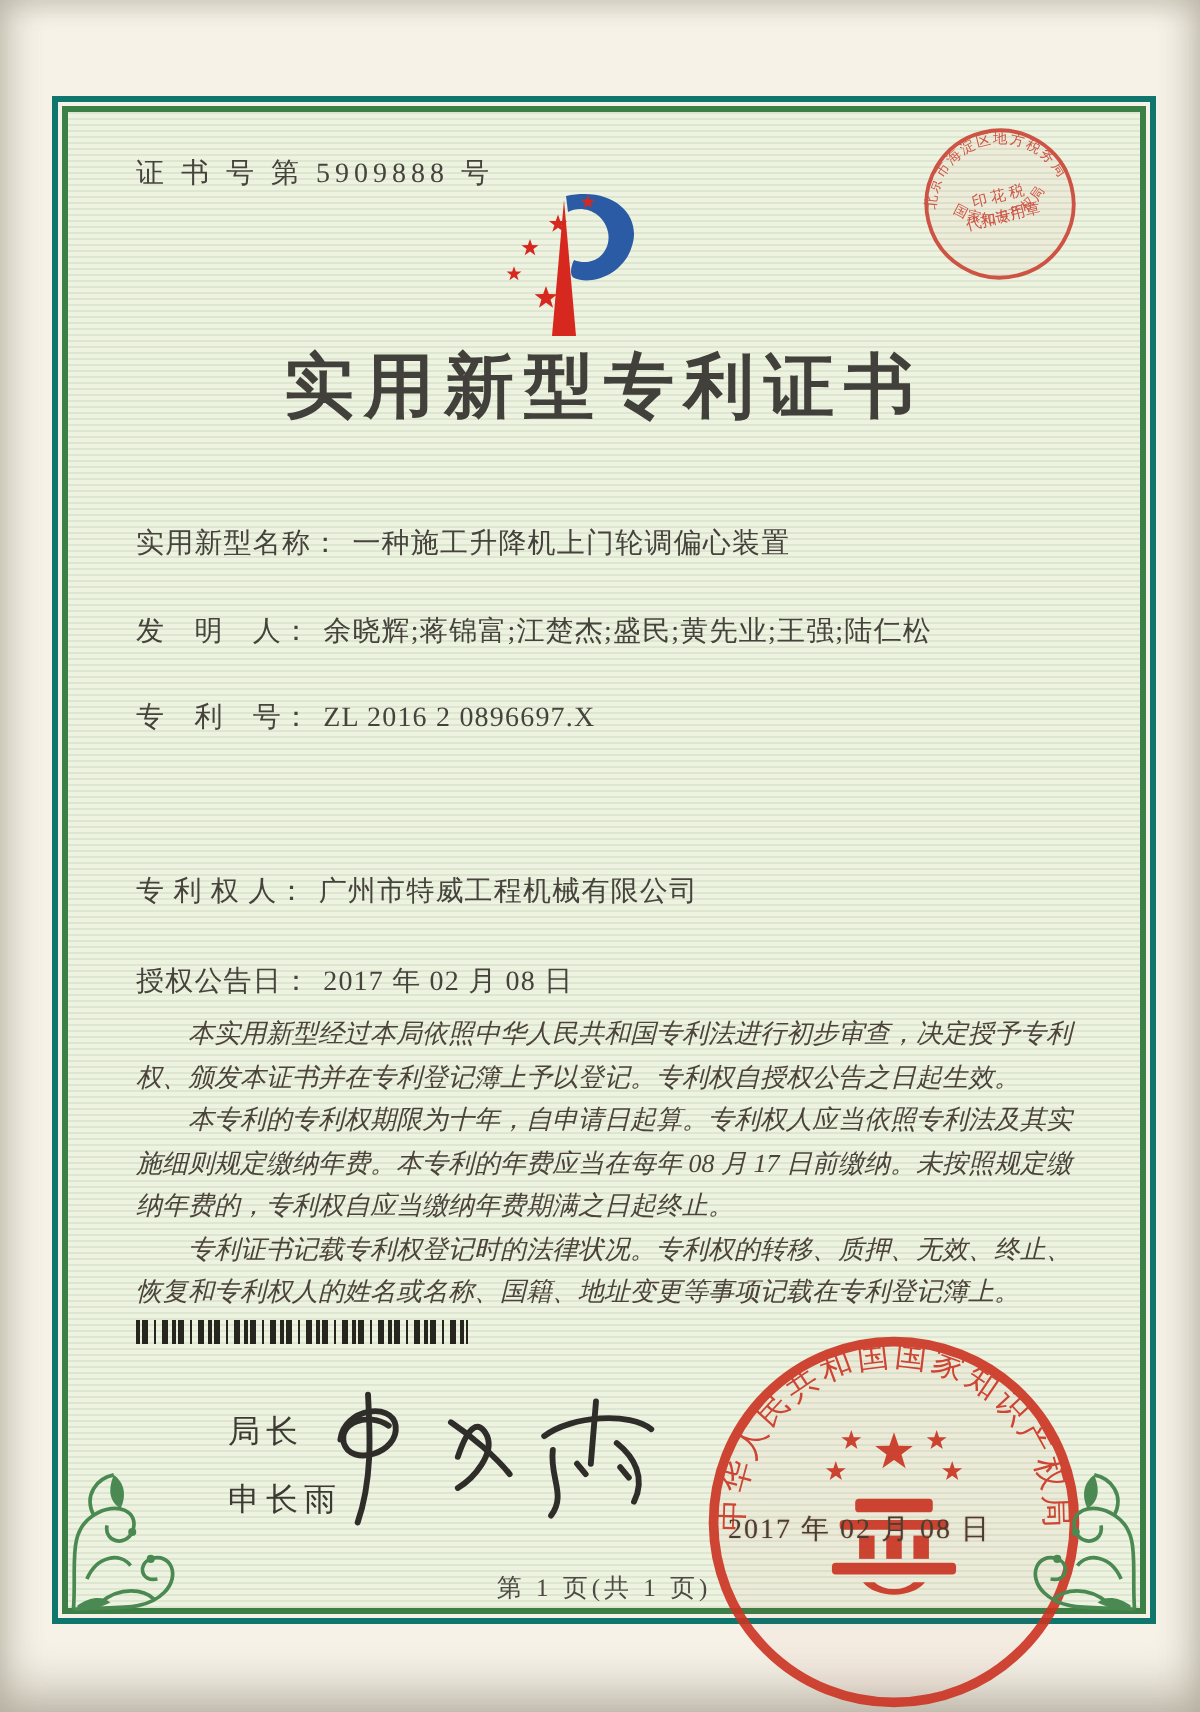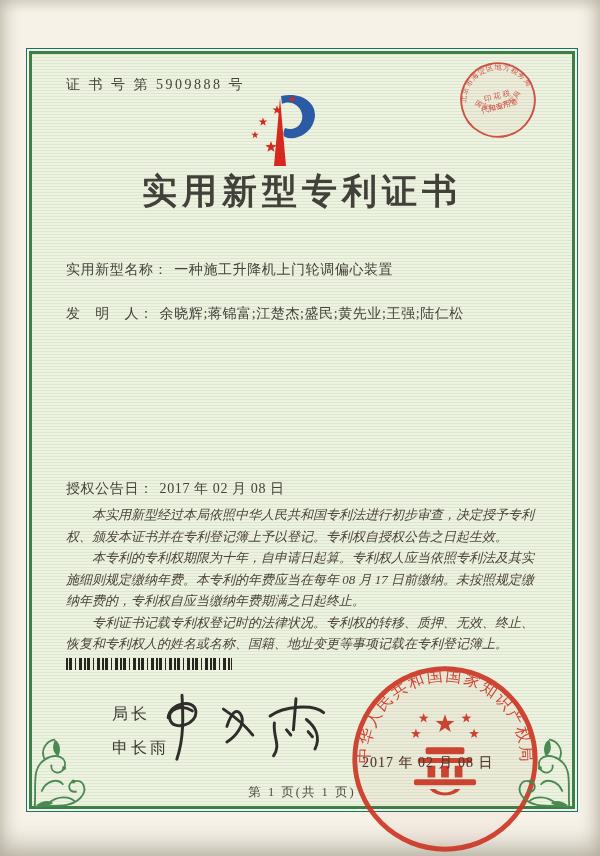--- a/index.html
+++ b/index.html
@@ -11,21 +11,21 @@
     background:#f6f2e8;
     box-shadow: inset 0 -14px 20px rgba(110,100,80,.30),
                 inset -8px 0 14px rgba(120,110,90,.14),
                 inset 8px 0 14px rgba(150,150,130,.18),
                 inset 0 6px 10px rgba(160,155,140,.18);
   }
 
   
   .cert {
     position:absolute; left:26px; top:48px; width:552px; height:764px;
-    border:1px solid #0f766e;
+    border:3px solid #0f766e;
   }
   .cert-inner {
     margin:2px; height:calc(100% - 4px);
     border:3px solid #3c7f47;
     position:relative;
     background-color:#eef2e1;
     background-image:repeating-linear-gradient(180deg,
       rgba(124,168,104,0.15) 0px, rgba(124,168,104,0.15) 1px,
       rgba(255,255,255,0) 1px, rgba(255,255,255,0) 3px);
   }
@@ -111,20 +111,26 @@
         <use href="#star" transform="translate(24,53) scale(1.0)" fill="#d6281e"></use>
       </svg>
 
       <div class="title">实用新型专利证书</div>
 
       <div class="field f0">
         <span class="lbl">实用新型名称：</span><span>一种施工升降机上门轮调偏心装置</span>
       </div>
       <div class="field f1">
         <span class="lbl">发　明　人：</span><span>余晓辉;蒋锦富;江楚杰;盛民;黄先业;王强;陆仁松</span>
+      </div>
+      <div class="field f2">
+        <span class="lbl">专　利　号：</span><span>ZL 2016 2 0896697.X</span>
+      </div>
+      <div class="field f4">
+        <span class="lbl">专 利 权 人：</span><span>广州市特威工程机械有限公司</span>
       </div>
       <div class="field f5">
         <span class="lbl">授权公告日：</span><span>2017 年 02 月 08 日</span>
       </div>
 
       <div class="paras">
         <p>本实用新型经过本局依照中华人民共和国专利法进行初步审查，决定授予专利权、颁发本证书并在专利登记簿上予以登记。专利权自授权公告之日起生效。</p>
         <p>本专利的专利权期限为十年，自申请日起算。专利权人应当依照专利法及其实施细则规定缴纳年费。本专利的年费应当在每年 08 月 17 日前缴纳。未按照规定缴纳年费的，专利权自应当缴纳年费期满之日起终止。</p>
         <p>专利证书记载专利权登记时的法律状况。专利权的转移、质押、无效、终止、恢复和专利权人的姓名或名称、国籍、地址变更等事项记载在专利登记簿上。</p>
       </div>

